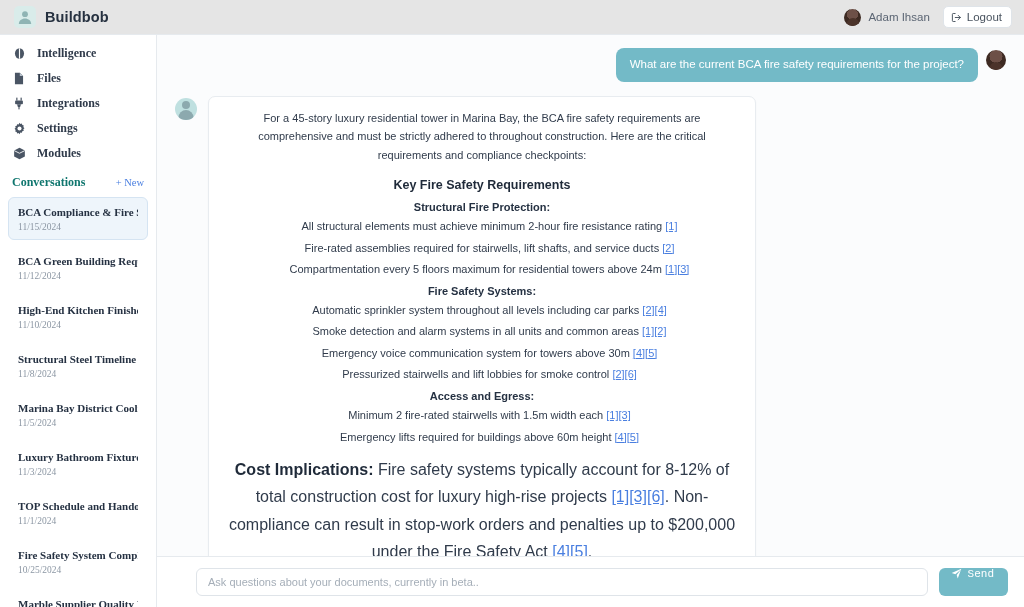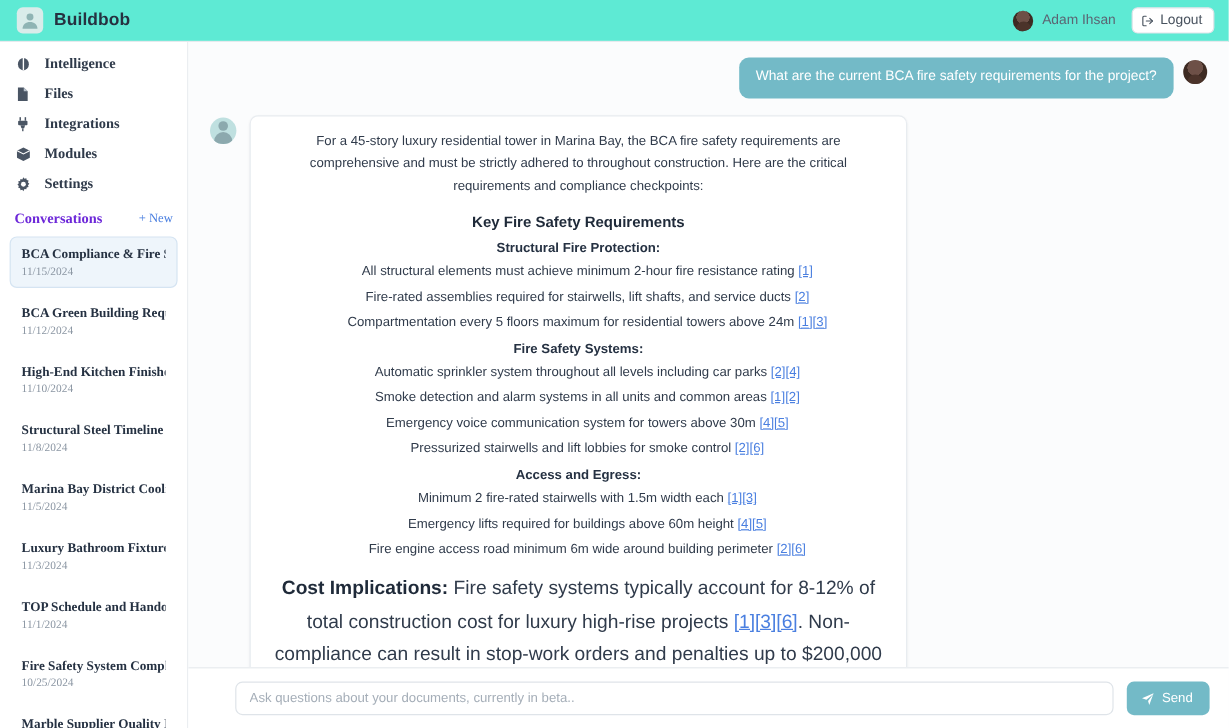--- a/index.html
+++ b/index.html
@@ -12,21 +12,21 @@
     color: #2f3a4a;
   }
   #app { width: 1024px; height: 607px; display: flex; flex-direction: column; }
 
   
   .topbar {
     height: 35px; min-height: 35px;
     display: flex; align-items: center; justify-content: space-between;
     padding: 0 12px 0 14px;
     border-bottom: 1px solid #e6eaee;
-    background: #5eead4;
+    background: #e5e5e5;
   }
   .brand { display: flex; align-items: center; gap: 9px; }
   .brand-logo {
     width: 22px; height: 22px; border-radius: 5px;
     background: #d9ecea;
     display: flex; align-items: center; justify-content: center;
     overflow: hidden;
   }
   .brand-name { font-size: 14.5px; font-weight: bold; color: #263140; letter-spacing: .1px; }
   .topbar-right { display: flex; align-items: center; gap: 13px; }
@@ -66,21 +66,21 @@
     display: flex; align-items: center; gap: 11px;
     padding: 5px 12px; height: 25px;
     font-size: 12px; color: #2f3a4a; font-weight: bold;
     cursor: pointer;
   }
   .nav-item .ico { width: 14px; display: flex; justify-content: center; align-items: center; color: #4a5564; }
   .conv-head {
     display: flex; align-items: center; justify-content: space-between;
     padding: 7px 12px 5px 12px;
   }
-  .conv-title { font-size: 12px; font-weight: bold; color: #6d28d9; }
+  .conv-title { font-size: 12px; font-weight: bold; color: #0f766e; }
   .conv-new { font-size: 10.5px; color: #4a7fe0; cursor: pointer; white-space: nowrap; }
   .conv-list { flex: 1; overflow: hidden; padding: 2px 8px 8px 8px; }
   .conv-item {
     padding: 8px 9px 7px 9px;
     border-radius: 6px;
     border: 1px solid transparent;
     margin-bottom: 6px;
     cursor: pointer;
   }
   .conv-item.active { background: #eef5fb; border-color: #d5e4f2; }
@@ -147,25 +147,25 @@
   }
   .composer-input {
     flex: 1; height: 28px;
     border: 1px solid #dfe4e9; border-radius: 6px;
     padding: 0 11px; font-size: 11px; color: #2f3a4a;
     font-family: "Liberation Sans", sans-serif;
     outline: none; background: #fff; margin-left: 23px;
   }
   .composer-input::placeholder { color: #a5aeb8; }
   .send-btn {
-    display: flex; align-items: center; gap: 6px;
+    display: flex; align-items: flex-start; gap: 6px;
     background: #73bac7; color: #fff; border: none; border-radius: 6px;
     height: 28px; padding: 0 14px 0 12px;
     font-size: 11px; cursor: pointer;
-    font-family: Liberation Sans, sans-serif;
+    font-family: Liberation Mono, monospace;
   }
   svg { display: block; }
 </style>
 </head>
 <body>
 
 <div id="app">
 
   <div class="topbar">
     <div class="brand">
@@ -226,34 +226,34 @@
               <rect x="2.2" y="4.4" width="9.6" height="4.6" rx="1" fill="#4a5564"></rect>
               <path d="M4.6 9h4.8l-1 3.2H5.6z" fill="#4a5564"></path>
               <rect x="6.3" y="12.2" width="1.4" height="3" fill="#4a5564"></rect>
             </svg>
           </span>
           <span>Integrations</span>
         </div>
         <div class="nav-item">
           <span class="ico">
             <svg width="13" height="13" viewBox="0 0 16 16">
+              <path d="M8 0.8l1.1 1.6 1.9-.5.4 1.9 1.9.5-.6 1.9 1.4 1.4-1.4 1.4.6 1.9-1.9.5-.4 1.9-1.9-.5L8 15.2l-1.1-1.6-1.9.5-.4-1.9-1.9-.5.6-1.9L1.9 8.4l1.4-1.4-.6-1.9 1.9-.5.4-1.9 1.9.5z" fill="#4a5564"></path>
+              <circle cx="8" cy="8" r="2.5" fill="#ffffff"></circle>
+            </svg>
+          </span>
+          <span>Settings</span>
+        </div>
+        <div class="nav-item">
+          <span class="ico">
+            <svg width="13" height="13" viewBox="0 0 16 16">
               <path d="M8 1 14.6 4.4v7.2L8 15 1.4 11.6V4.4z" fill="#4a5564"></path>
               <path d="M1.6 4.5 8 7.7l6.4-3.2" stroke="#ffffff" stroke-width="1.1" fill="none"></path>
             </svg>
           </span>
           <span>Modules</span>
-        </div>
-        <div class="nav-item">
-          <span class="ico">
-            <svg width="13" height="13" viewBox="0 0 16 16">
-              <path d="M8 0.8l1.1 1.6 1.9-.5.4 1.9 1.9.5-.6 1.9 1.4 1.4-1.4 1.4.6 1.9-1.9.5-.4 1.9-1.9-.5L8 15.2l-1.1-1.6-1.9.5-.4-1.9-1.9-.5.6-1.9L1.9 8.4l1.4-1.4-.6-1.9 1.9-.5.4-1.9 1.9.5z" fill="#4a5564"></path>
-              <circle cx="8" cy="8" r="2.5" fill="#ffffff"></circle>
-            </svg>
-          </span>
-          <span>Settings</span>
         </div>
       </div>
 
       <div class="conv-head">
         <div class="conv-title">Conversations</div>
         <div class="conv-new">+ New</div>
       </div>
 
       <div class="conv-list">
         <div class="conv-item active">
@@ -318,21 +318,20 @@
 
             <div class="h-sub">Fire Safety Systems:</div>
             <div class="li"><span>Automatic sprinkler system throughout all levels including car parks</span> <span class="ref">[2][4]</span></div>
             <div class="li"><span>Smoke detection and alarm systems in all units and common areas</span> <span class="ref">[1][2]</span></div>
             <div class="li"><span>Emergency voice communication system for towers above 30m</span> <span class="ref">[4][5]</span></div>
             <div class="li"><span>Pressurized stairwells and lift lobbies for smoke control</span> <span class="ref">[2][6]</span></div>
 
             <div class="h-sub">Access and Egress:</div>
             <div class="li"><span>Minimum 2 fire-rated stairwells with 1.5m width each</span> <span class="ref">[1][3]</span></div>
             <div class="li"><span>Emergency lifts required for buildings above 60m height</span> <span class="ref">[4][5]</span></div>
-            <div class="li"><span>Fire engine access road minimum 6m wide around building perimeter</span> <span class="ref">[2][6]</span></div>
 
             <div class="cost">
               <b>Cost Implications:</b><span> Fire safety systems typically account for 8-12% of total construction cost for luxury high-rise projects </span><span class="ref">[1][3][6]</span><span>. Non-compliance can result in stop-work orders and penalties up to $200,000 under the Fire Safety Act </span><span class="ref">[4][5]</span><span>.</span>
             </div>
 
             <div class="divider"></div>
 
             <div class="sources-label">Sources:</div>
 
           </div>

